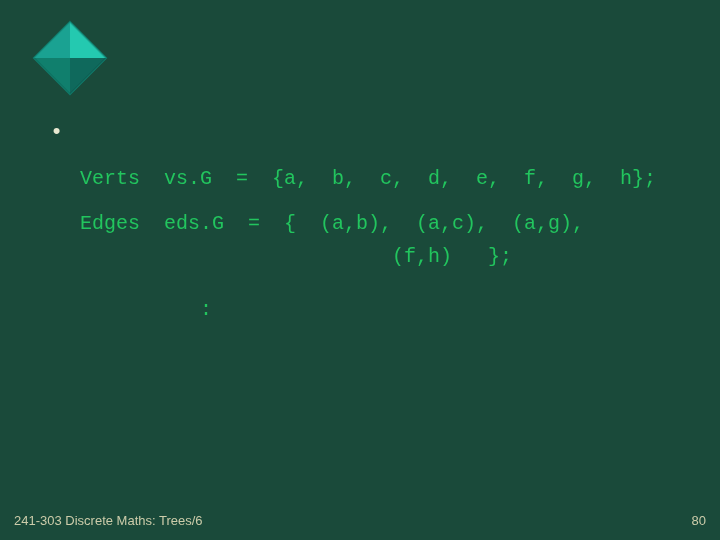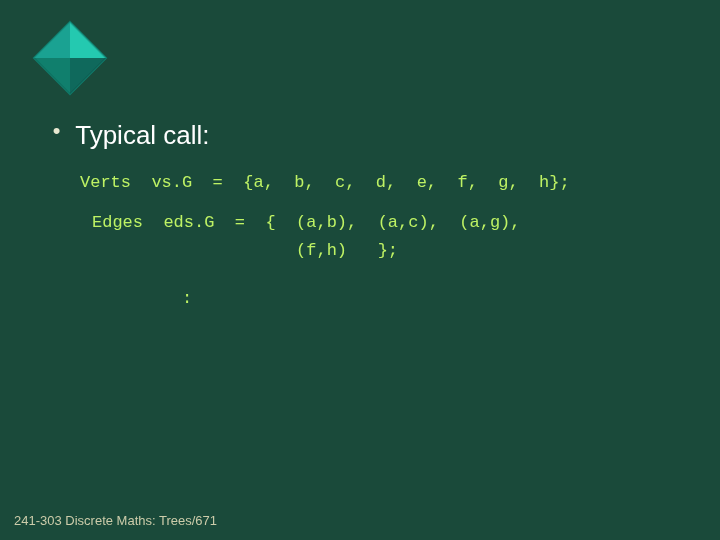--- a/index.html
+++ b/index.html
@@ -60,65 +60,65 @@
     .typical-call-label {
       font-family: Arial, Helvetica, sans-serif;
       font-size: 26px;
       color: #ffffff;
       font-weight: normal;
     }
 
     .code-block {
       margin-top: 16px;
       margin-left: 30px;
-      font-size: 17px;
+      font-size: 20px;
       line-height: 1.65;
-      color: #bef264;
+      color: #22c55e;
     }
 
     .code-line {
       display: block;
       white-space: pre;
     }
 
     .indent-block {
       margin-top: 16px;
     }
 
     .edges-block {
       display: flex;
       margin-top: 12px;
-      margin-left: 12px;
     }
 
     .edges-label {
       white-space: pre;
     }
 
     .edges-values {
       display: flex;
       flex-direction: column;
     }
 
     .edges-values .code-line {
       display: block;
+      text-align: center;
     }
 
     .tree-block {
       margin-top: 20px;
     }
 
     
     .footer {
       position: absolute;
       bottom: 12px;
       left: 14px;
       right: 14px;
       display: flex;
-      justify-content: flex-start;
+      justify-content: space-between;
       align-items: center;
       font-family: Arial, Helvetica, sans-serif;
       font-size: 13px;
       color: #ccccaa;
     }
   </style>
 </head>
 <body>
 
 <div class="slide-container">
@@ -132,21 +132,20 @@
       <polygon points="4,40 40,40 40,76" fill="#0d7060" opacity="0.8"></polygon>
       <polygon points="40,4 4,40 40,40" fill="#1aa090" opacity="0.9"></polygon>
       <polygon points="76,40 40,76 40,40" fill="#0d5a50" opacity="0.85"></polygon>
     </svg>
   </div>
 
   <div class="content">
 
     <div class="bullet-item">
       <span class="bullet-dot">•</span>
-      <span class="typical-call-label">Typical call:</span>
     </div>
 
     <div class="code-block">
 
       <span class="code-line">Verts  vs.G  =  {a,  b,  c,  d,  e,  f,  g,  h};</span>
 
       <div class="edges-block indent-block">
         <span class="edges-label">Edges  eds.G  =  {  </span>
         <div class="edges-values">
 
@@ -160,16 +159,16 @@
 
       <div class="tree-block">
         <span class="code-line">          :</span>
       </div>
 
     </div>
   </div>
 
   <div class="footer">
     <span>241-303  Discrete Maths: Trees/6</span>
-    <span>71</span>
+    <span>80</span>
   </div>
 
 </div>
 
 </body></html>

